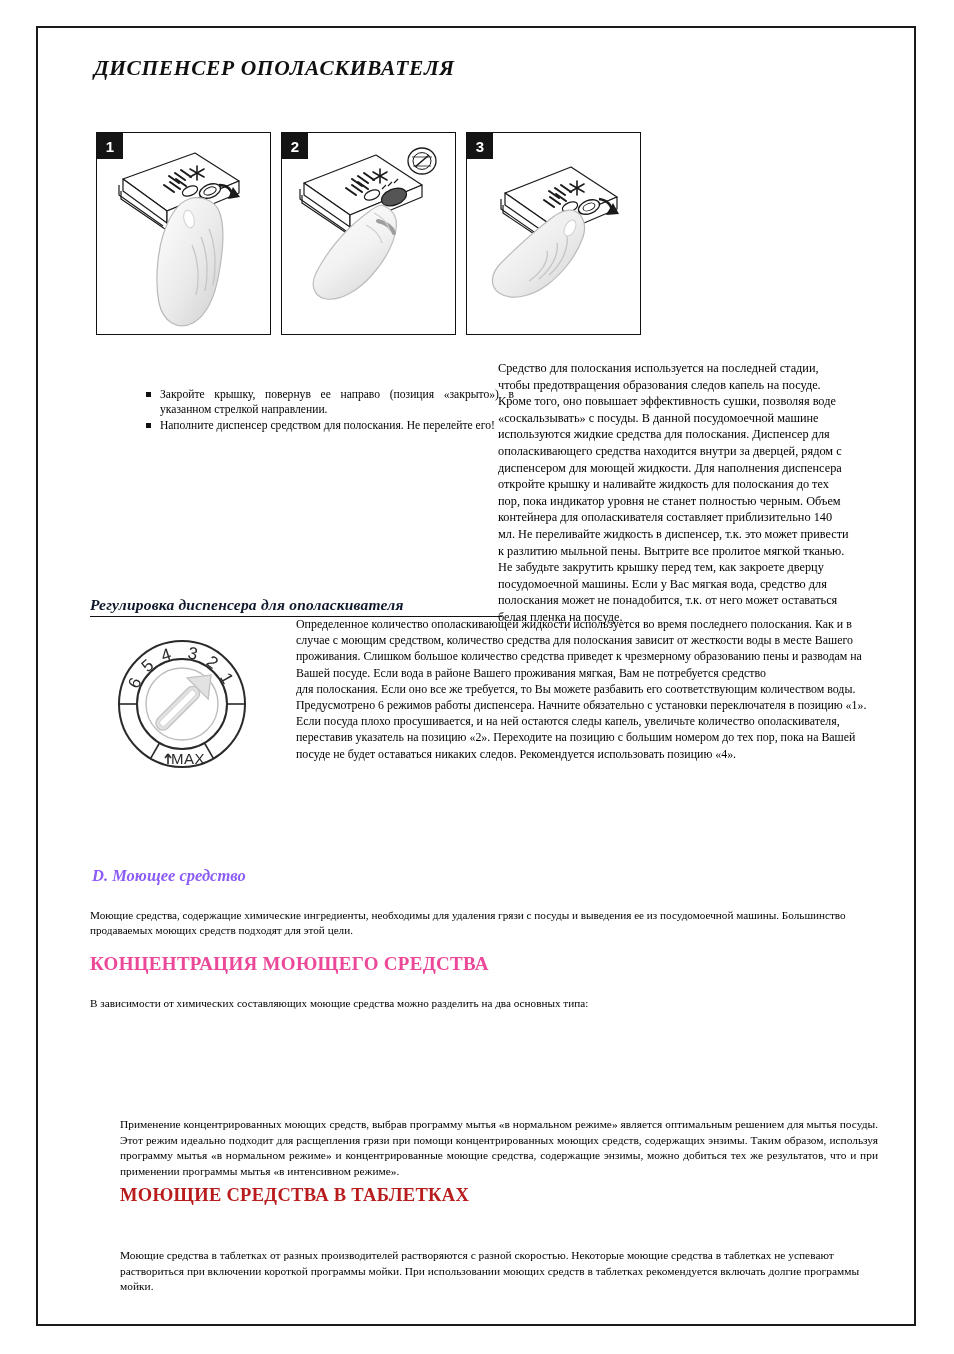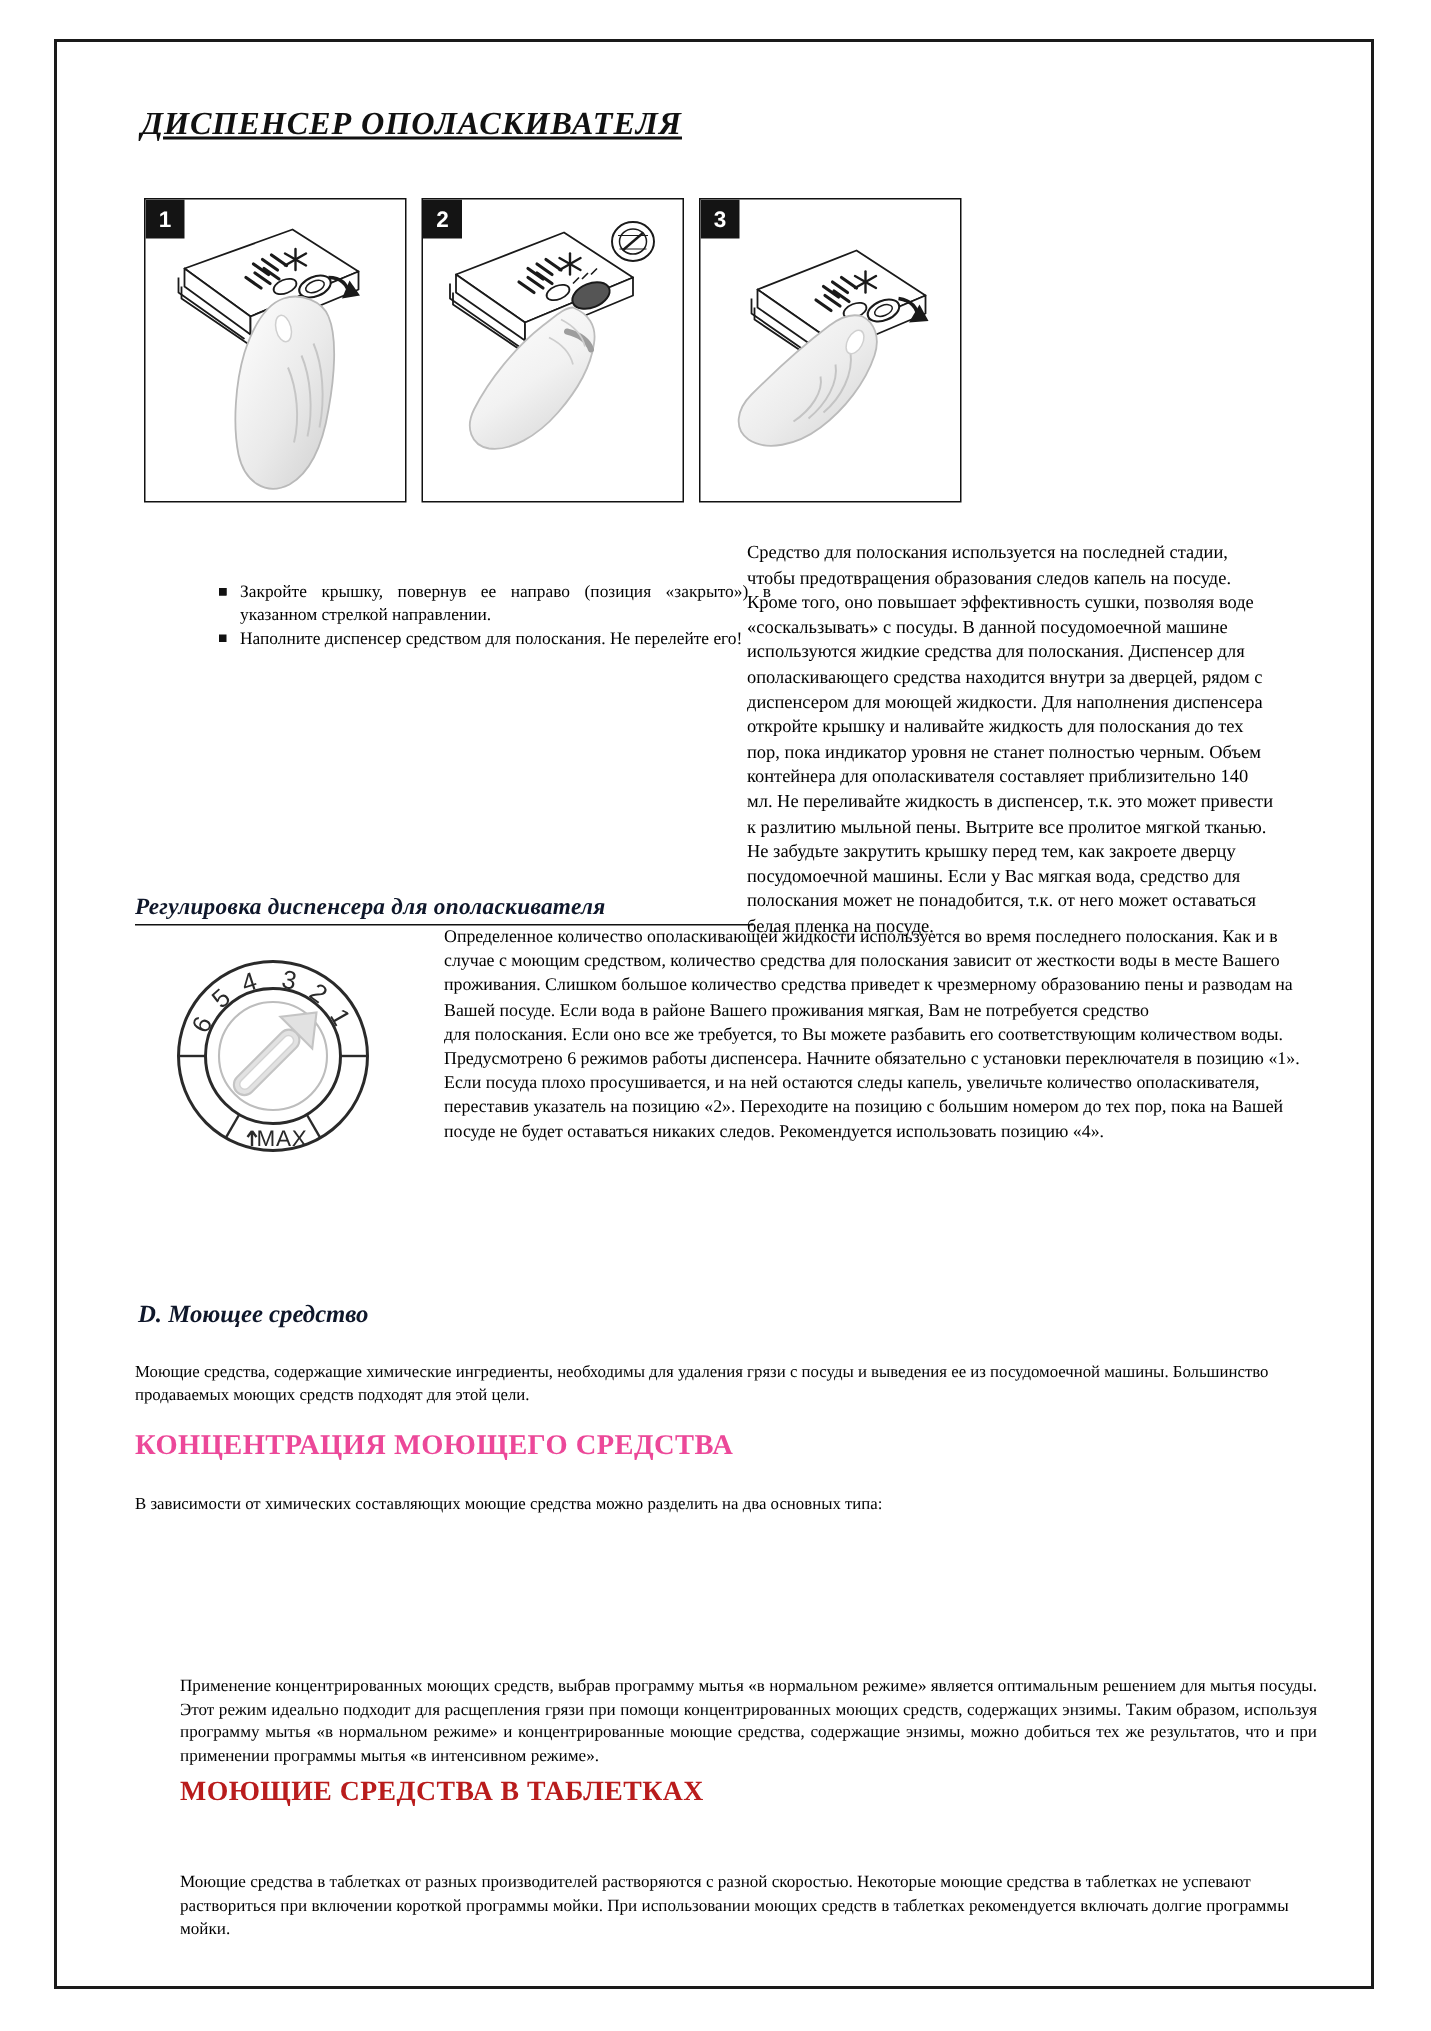--- a/index.html
+++ b/index.html
@@ -31,29 +31,28 @@
     position: absolute;
     left: 0; top: 0;
     width: 880px;
     height: 1300px;
   }
 
   
   .h-main {
     position: absolute;
     left: 56px;
-    top: 42px;
+    top: 28px;
     font-family: "Liberation Serif", serif;
     font-style: italic;
     font-weight: bold;
     font-size: 21.5px;
     letter-spacing: 0.6px;
     color: #111;
     white-space: nowrap;
-    text-decoration: underline;
   }
 
   .h-sub-wrap {
     position: absolute;
     left: 52px;
     top: 568px;
     width: 420px;
   }
   .h-sub {
     font-style: italic;
@@ -68,21 +67,21 @@
     width: 412px;
   }
 
   .h-d {
     position: absolute;
     left: 54px;
     top: 838px;
     font-style: italic;
     font-weight: bold;
     font-size: 16.5px;
-    color: #0f172a;
+    color: #8b5cf6;
   }
 
   .h-caps1 {
     position: absolute;
     left: 52px;
     top: 925px;
     font-weight: bold;
     font-size: 19px;
     letter-spacing: 0.3px;
     color: #ec4899;

